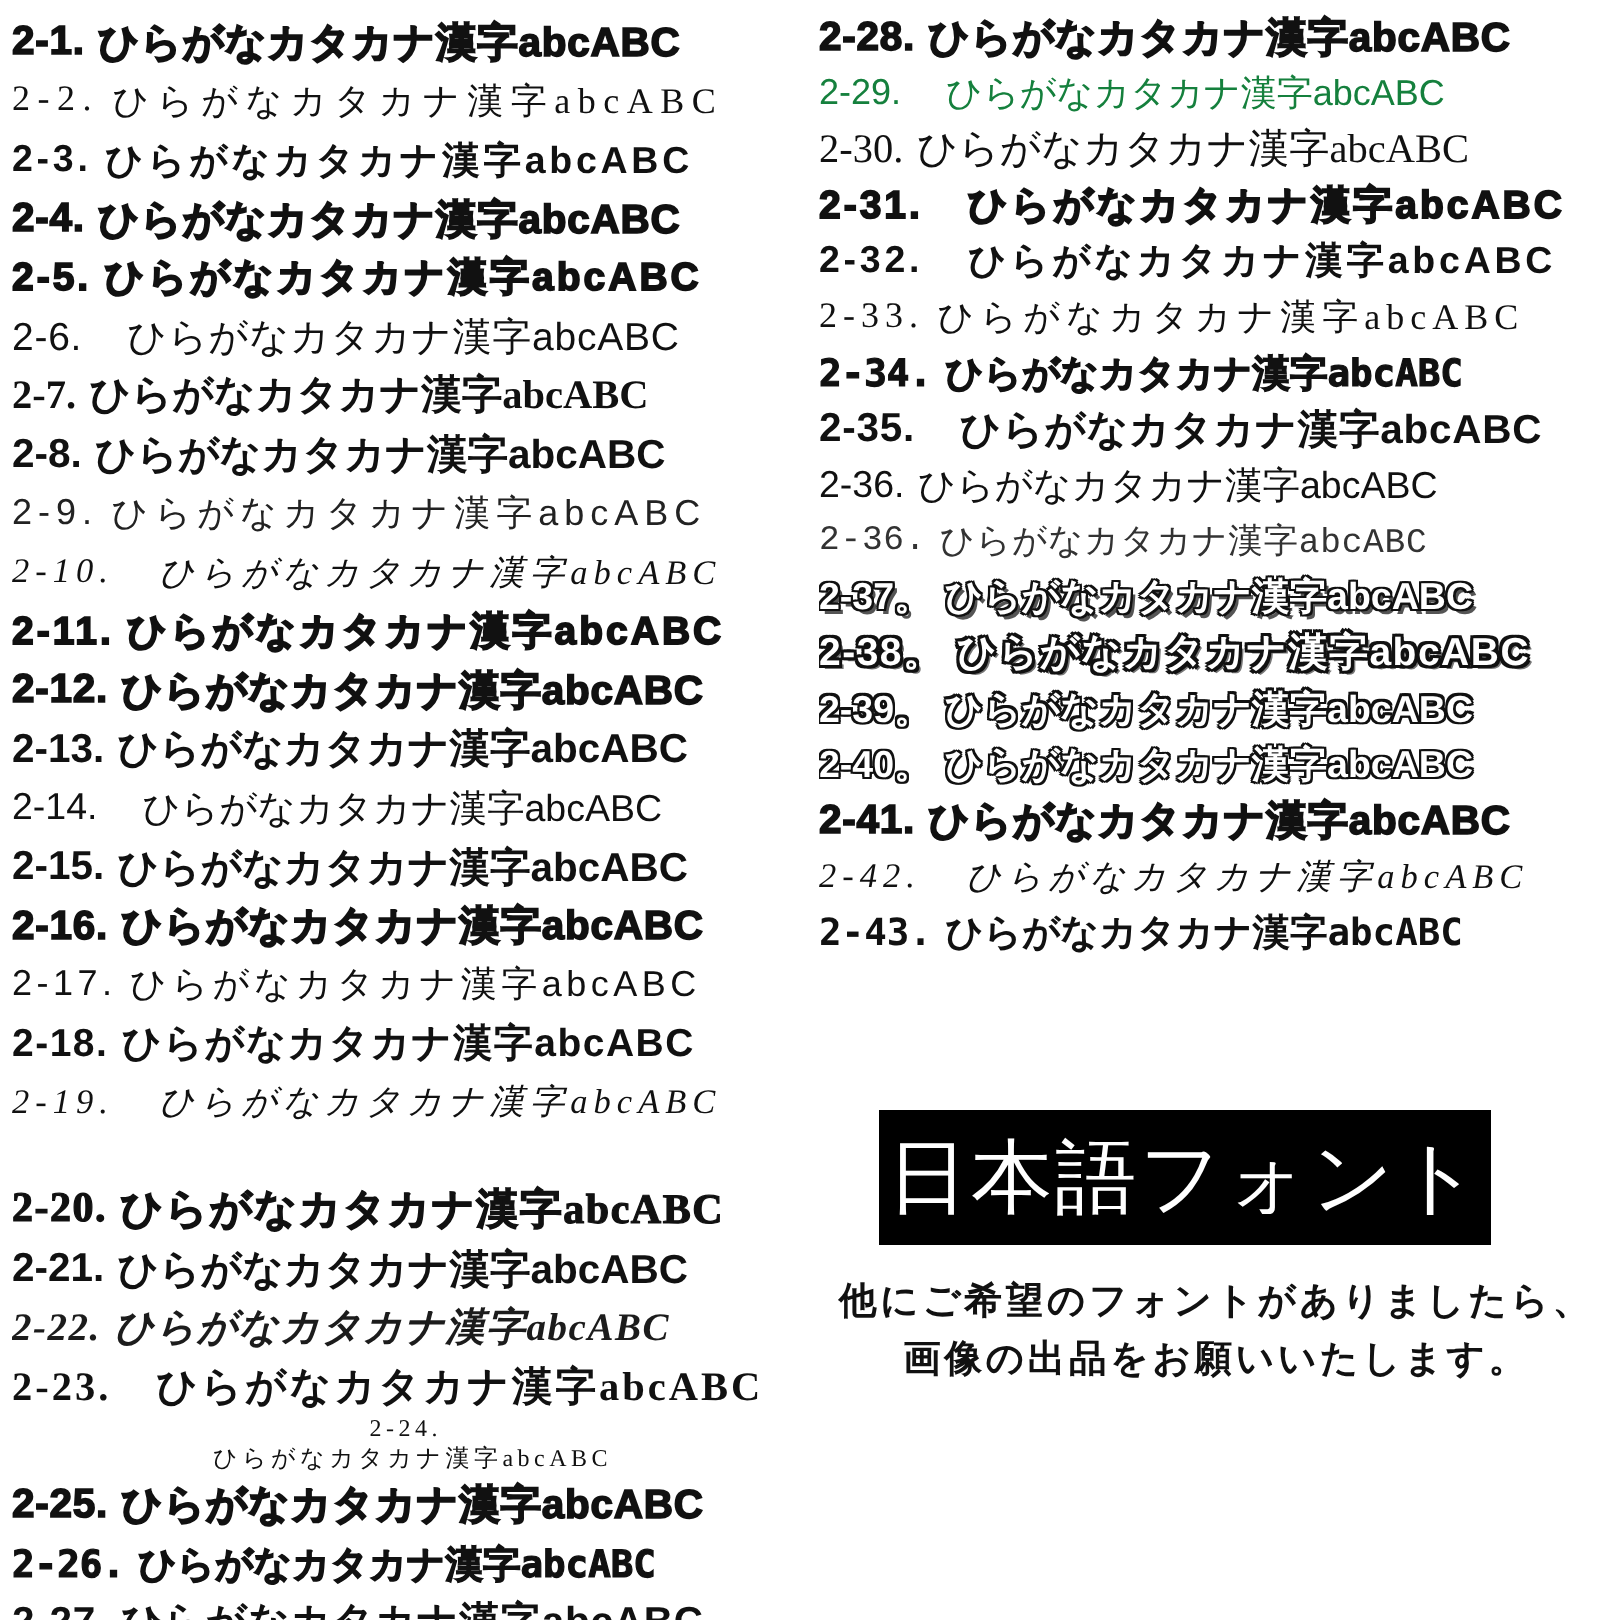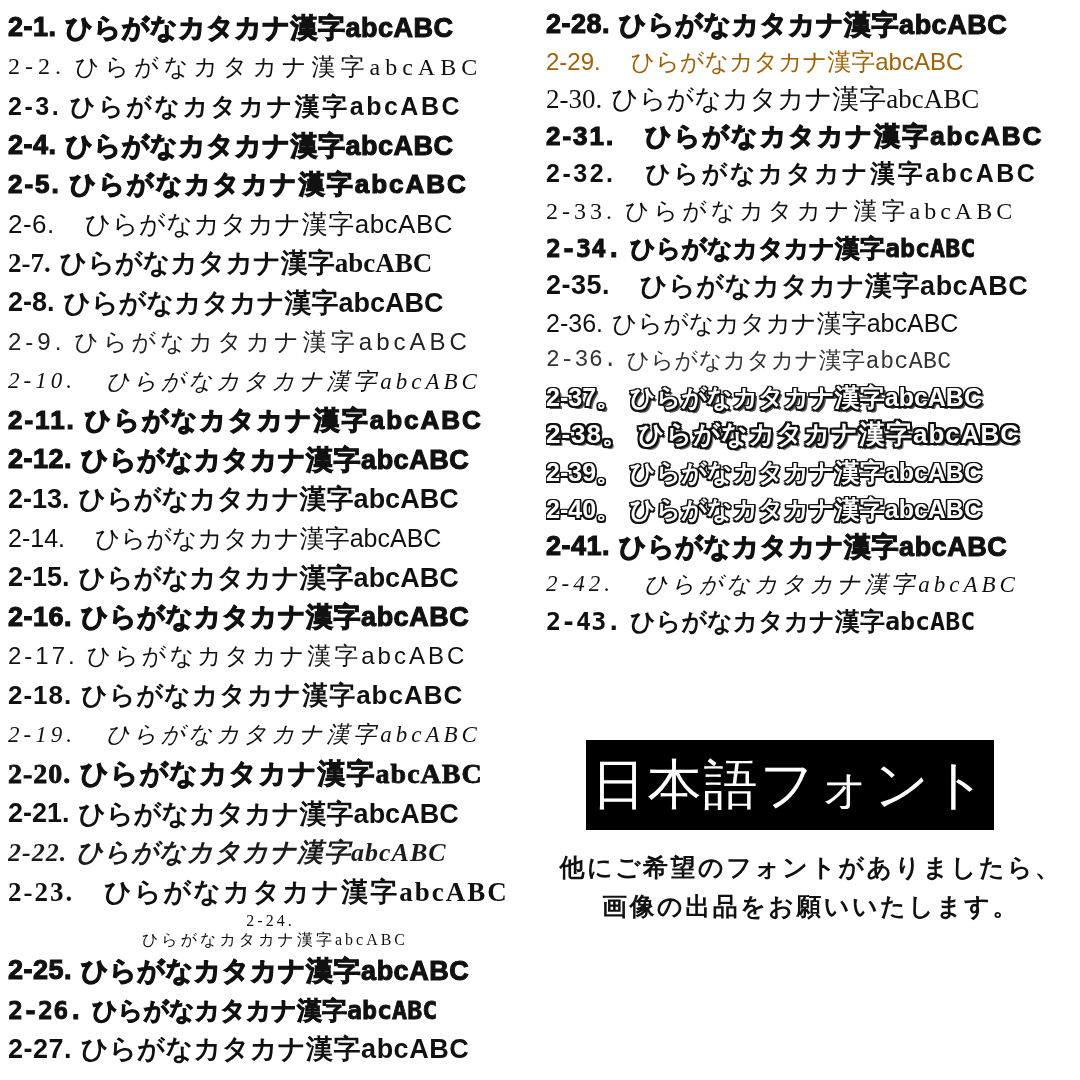--- a/index.html
+++ b/index.html
@@ -20,26 +20,26 @@
   
   .s-heavy        {font-weight:900;font-size:27px;letter-spacing:.5px;-webkit-text-stroke:1.1px #111;}
   .s-heavy-wide   {font-weight:900;font-size:26px;letter-spacing:2px;-webkit-text-stroke:1.2px #111;}
   .s-black        {font-weight:900;font-size:27px;letter-spacing:.5px;}
   .s-bold         {font-weight:700;font-size:27px;}
   .s-bold-wide    {font-weight:700;font-size:25px;letter-spacing:2.5px;}
   .s-semibold     {font-weight:700;font-size:26px;letter-spacing:1px;}
   .s-medium       {font-weight:400;font-size:26px;letter-spacing:.5px;}
   .s-medium-wide  {font-weight:400;font-size:24px;letter-spacing:3px;}
   .s-regular      {font-weight:400;font-size:25px;}
-  .s-light        {font-weight:400;font-size:24px;color:#a16207;}
+  .s-light        {font-weight:400;font-size:24px;color:#15803d;}
   .s-light-wide   {font-weight:400;font-size:24px;letter-spacing:4px;color:#222;}
   .s-hand-wide    {font-family:"Liberation Serif","DejaVu Serif",serif;font-size:24px;letter-spacing:5px;}
   .s-hand-thin    {font-family:"Liberation Serif","DejaVu Serif",serif;font-style:italic;font-size:23px;letter-spacing:4px;}
   .s-brush        {font-family:"Liberation Serif","DejaVu Serif",serif;font-weight:700;font-size:27px;}
-  .s-brush-heavy  {font-family:"Liberation Serif","DejaVu Serif",serif;font-weight:900;font-size:28px;letter-spacing:1px;-webkit-text-stroke:.8px #111;}
+  .s-brush-heavy  {font-family:"Liberation Serif","DejaVu Serif",serif;font-weight:900;font-size:28px;letter-spacing:1px;margin-top:32px;-webkit-text-stroke:.8px #111;}
   .s-brush-italic {font-family:"Liberation Serif","DejaVu Serif",serif;font-weight:700;font-style:italic;font-size:26px;letter-spacing:1px;color:#1c1c1c;}
   .s-brush-bold   {font-family:"Liberation Serif","DejaVu Serif",serif;font-weight:700;font-size:27px;letter-spacing:2px;}
   .s-serif        {font-family:"Liberation Serif","DejaVu Serif",serif;font-size:27px;}
   .s-serif-wide   {font-family:Liberation Serif, serif;font-size:16px;letter-spacing:3px;flex-direction:column;}
   .s-serif-light-wide{font-family:"Liberation Serif","DejaVu Serif",serif;font-size:24px;letter-spacing:4px;}
   .s-typewriter   {font-family:"Liberation Mono","DejaVu Sans Mono",monospace;font-size:23px;letter-spacing:.5px;color:#333;}
   .s-mono-bold    {font-family:"DejaVu Sans Mono","Liberation Mono",monospace;font-weight:700;font-size:25px;}
   .s-mono-heavy   {font-family:"DejaVu Sans Mono","Liberation Mono",monospace;font-weight:900;font-size:25px;-webkit-text-stroke:.8px #111;}
   .s-outline      {font-weight:700;font-size:25px;color:#fff;
                    text-shadow:-1.5px -1.5px 0 #111,1.5px -1.5px 0 #111,-1.5px 1.5px 0 #111,1.5px 1.5px 0 #111,-1.5px 0 0 #111,1.5px 0 0 #111,0 -1.5px 0 #111,0 1.5px 0 #111;}

